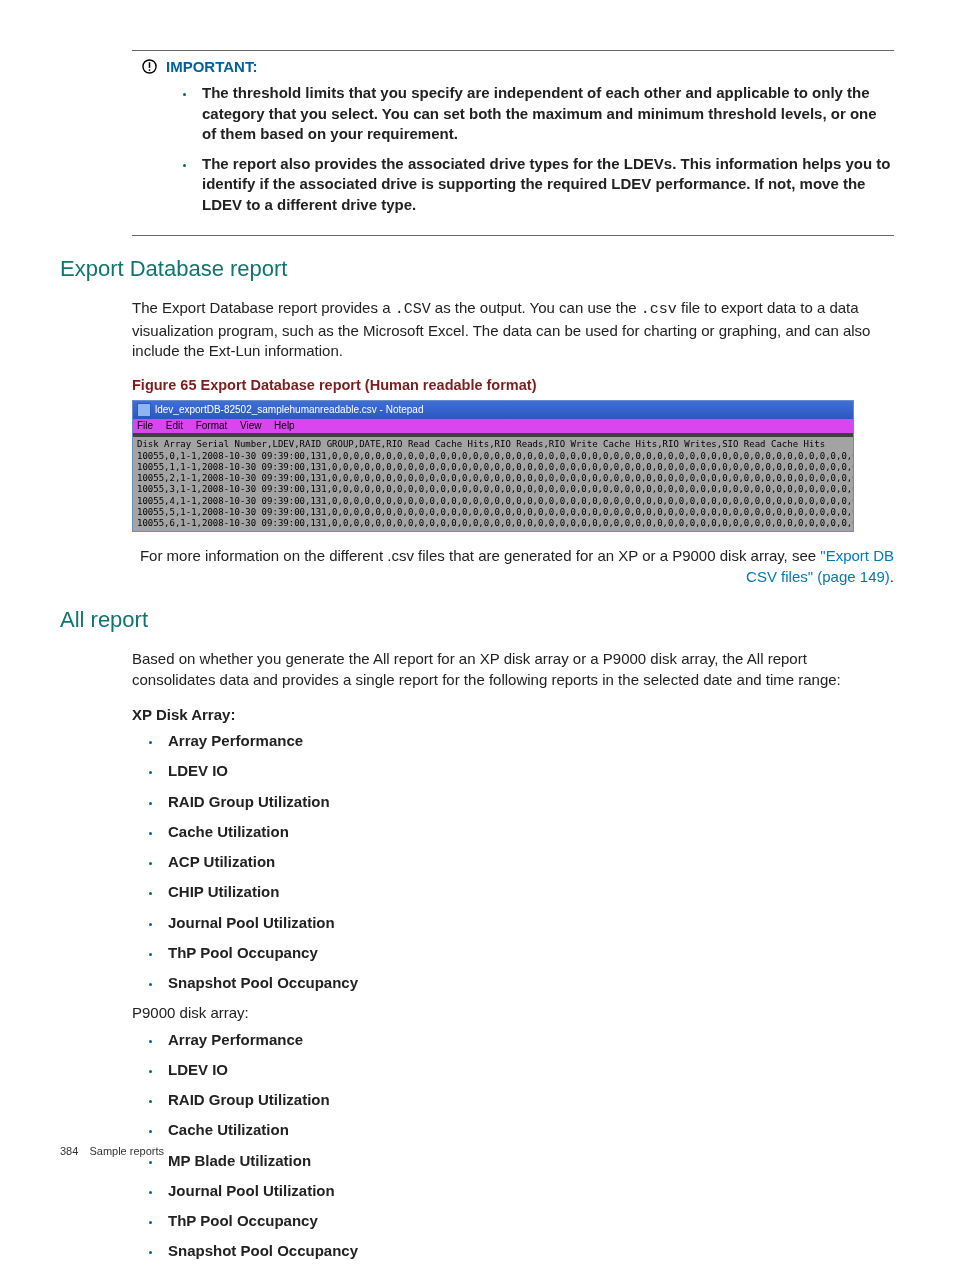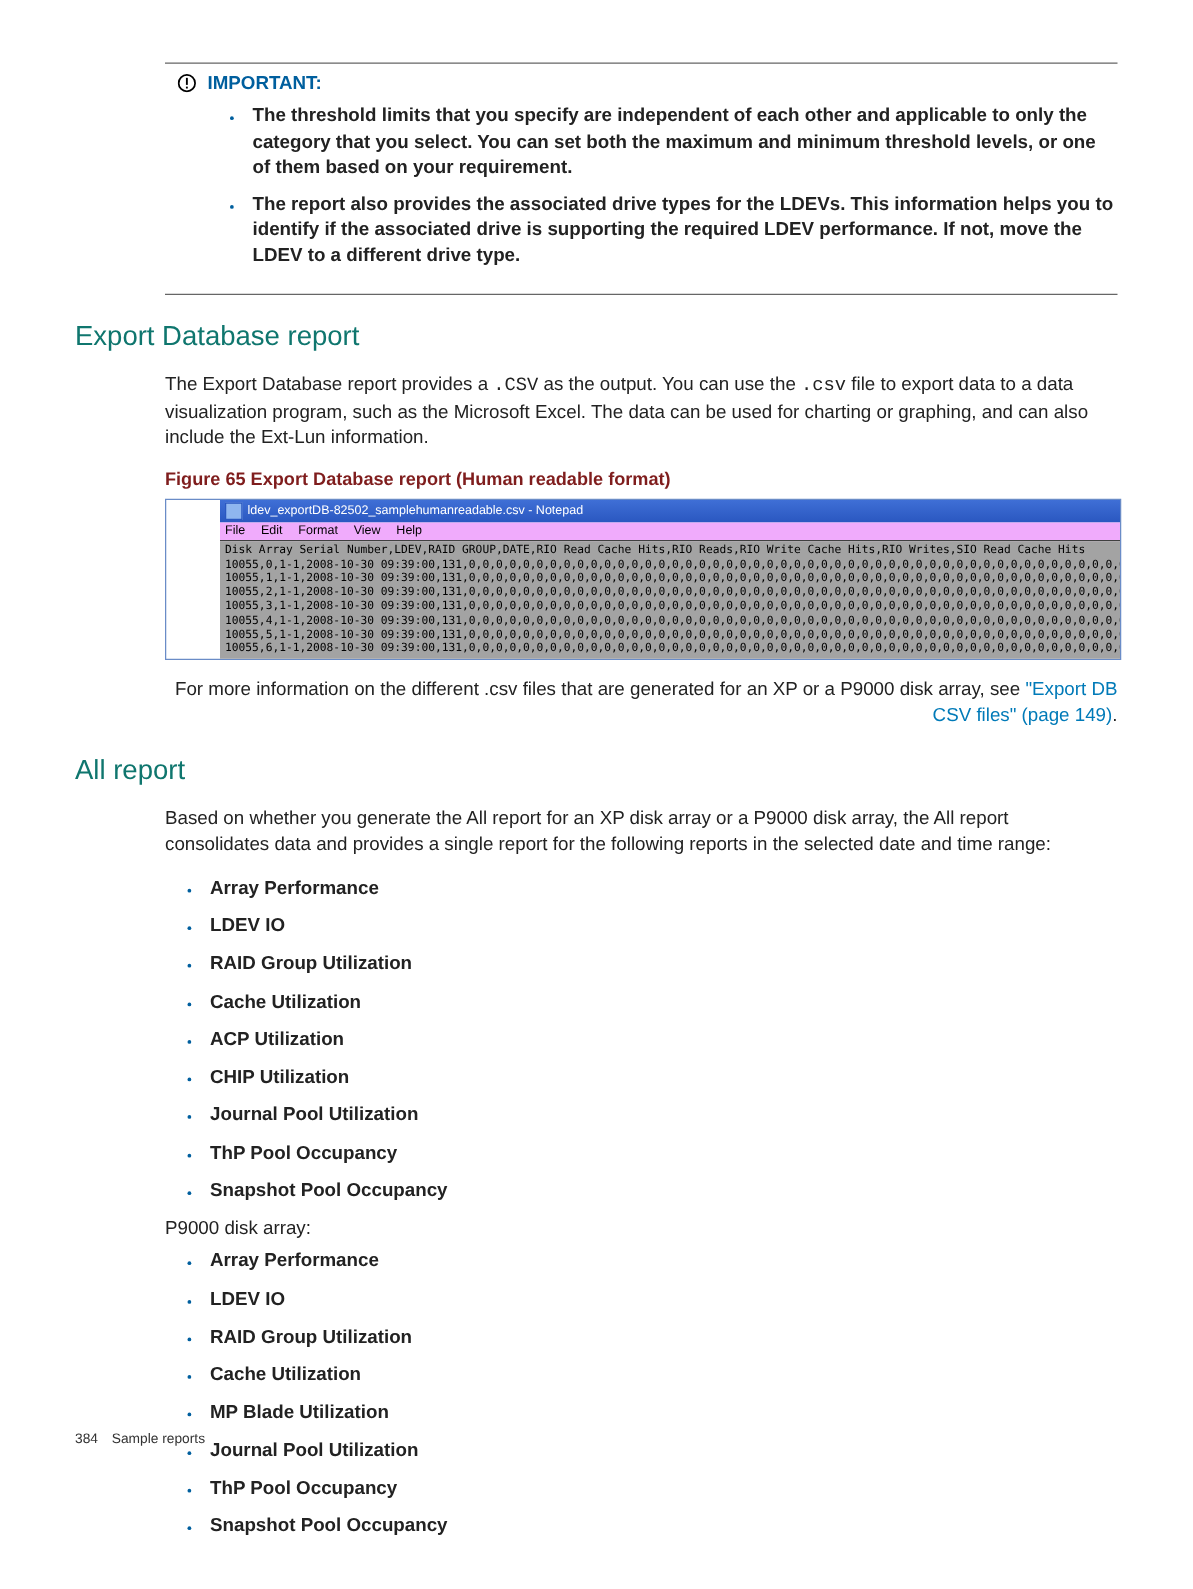--- a/index.html
+++ b/index.html
@@ -33,32 +33,31 @@
     color:#0f766e; font-weight:normal; font-size:22px;
     margin:18px 0 6px 0;
   }
   .body-indent { margin-left:72px; }
   .figure-caption { color:#7f1d1d; font-weight:bold; font-size:14.5px; margin:14px 0 4px 0; }
   .notepad {
     border:1px solid #6a8cc7; font-size:9.5px; line-height:1.25;
     font-family: Tahoma, Arial, sans-serif;
     color:#000;
     width:720px;
-    padding-left:43px;
   }
   .np-titlebar {
     background:linear-gradient(#3f6fd6,#2a57c0);
     color:#fff; padding:2px 4px; display:flex; align-items:center;
   }
   .np-titlebar .np-title { font-size:10px; }
   .np-titlebar .np-icon {
     width:12px;height:12px;background:#8fb6ef;margin-right:4px;
     border:1px solid #2a57c0;
   }
-  .np-menu { background:#f0abfc; padding:1px 4px; border-bottom:1px solid #404040; }
+  .np-menu { background:#d946ef; padding:1px 4px; border-bottom:4px solid #404040; }
   .np-menu span { margin-right:10px; font-size:10px; color:#000; }
   .np-content { background:#a3a3a3; padding:2px 4px; color:#000; font-family: 'Lucida Console', monospace; font-size:9px; white-space:nowrap; overflow:hidden;}
   .link { color:#007ab8; }
   .mono { font-family: 'Courier New', monospace; }
   .subhead { font-weight:bold; margin:8px 0 6px 0; }
   .footer { position:absolute; left:60px; top:1144px; font-size:11px; color:#333; }
   .footer .pn { margin-right:8px; }
 </style>
 </head>
 <body>
@@ -116,20 +115,21 @@
   </div>
 
   <p style="margin-top:14px;text-align:right;">
     <span>For more information on the different .csv files that are generated for an XP or a P9000 disk array, see </span><span class="link">"Export DB CSV files" (page 149)</span><span>.</span>
   </p>
 </div>
 
 <h2 class="section">All report</h2>
 <div class="body-indent">
   <p>Based on whether you generate the All report for an XP disk array or a P9000 disk array, the All report consolidates data and provides a single report for the following reports in the selected date and time range:</p>
+  <div class="subhead"><span>XP Disk Array</span>:</div>
   <ul class="bullets">
     <li>Array Performance</li>
     <li>LDEV IO</li>
     <li>RAID Group Utilization</li>
     <li>Cache Utilization</li>
     <li>ACP Utilization</li>
     <li>CHIP Utilization</li>
     <li>Journal Pool Utilization</li>
     <li>ThP Pool Occupancy</li>
     <li>Snapshot Pool Occupancy</li>

